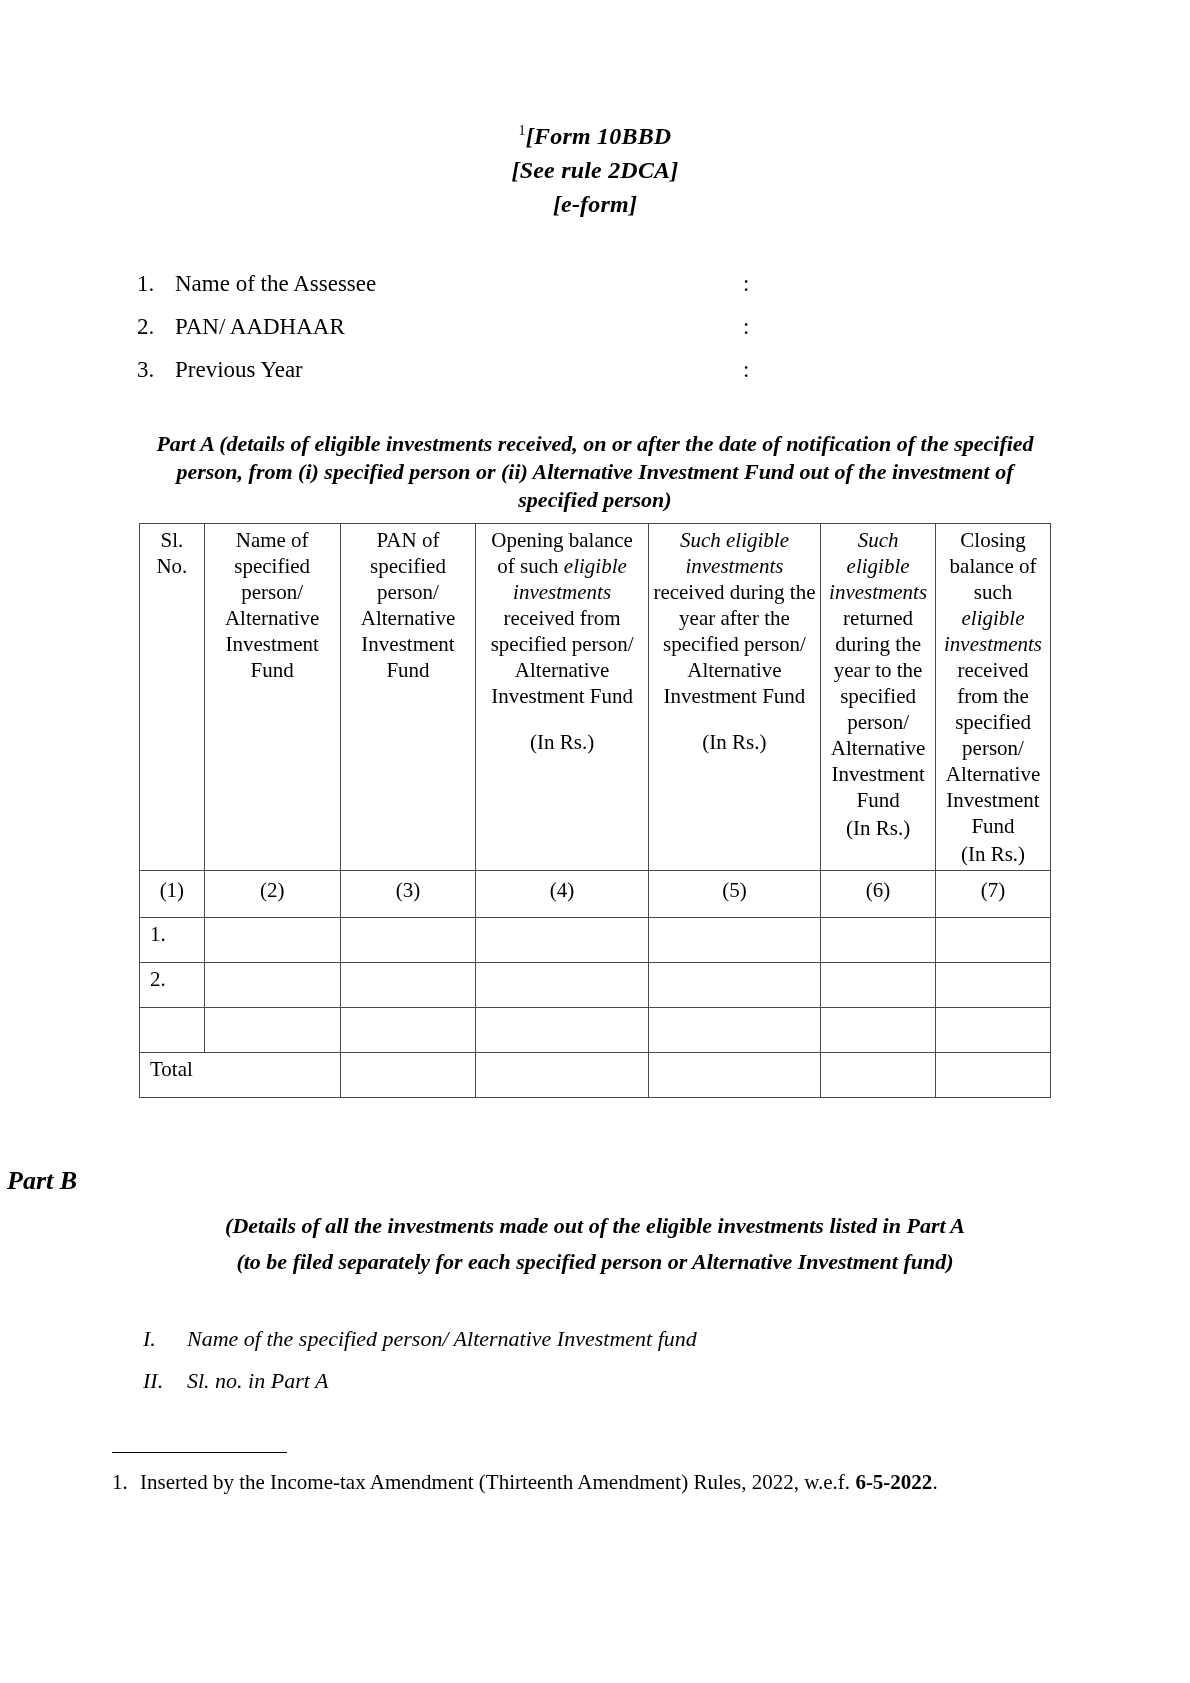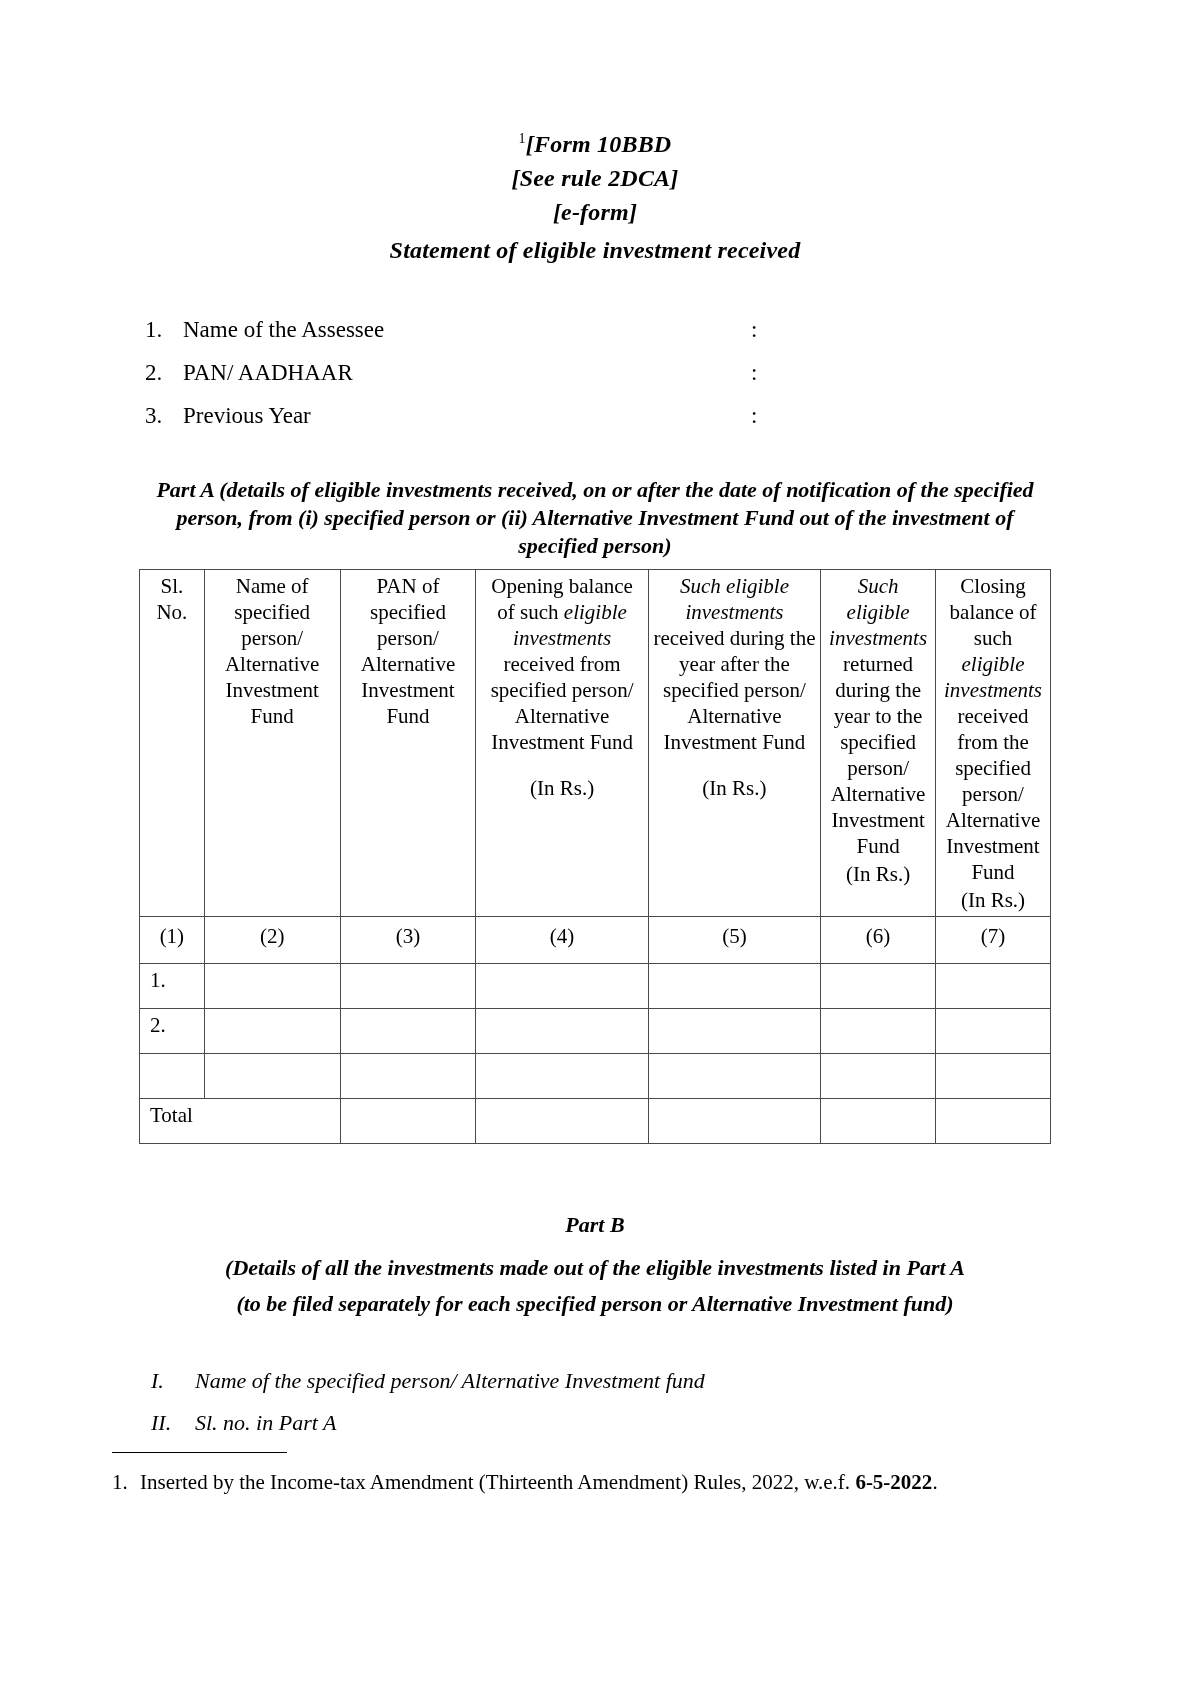--- a/index.html
+++ b/index.html
@@ -14,21 +14,21 @@
     font-family: "Liberation Serif", "DejaVu Serif", serif;
     color: #000000;
     overflow: hidden;
   }
   .page {
     position: absolute;
     left: 0; top: 0;
     width: 1190px;
     height: 1219px;
     box-sizing: border-box;
-    padding: 15px;
+    padding: 7px;
   }
 
   
   .doc-head {
     text-align: center;
     margin-top: 112px;
   }
   .doc-head .line {
     font-weight: bold;
     font-style: italic;
@@ -129,24 +129,24 @@
   col.c1 { width: 62px; }
   col.c2 { width: 130px; }
   col.c3 { width: 130px; }
   col.c4 { width: 165px; }
   col.c5 { width: 165px; }
   col.c6 { width: 110px; }
   col.c7 { width: 110px; }
 
   
   .partB-title {
-    text-align: center;
+    text-align: left;
     font-weight: bold;
     font-style: italic;
-    font-size: 22px;
+    font-size: 26px;
     margin-top: 68px;
   }
   .partB-caption {
     margin: 12px auto 0 auto;
     width: 900px;
     text-align: center;
     font-weight: bold;
     font-style: italic;
     font-size: 22px;
     line-height: 36px;
@@ -198,21 +198,20 @@
 <body>
 
 <div class="page">
 
   <div class="doc-head">
     <div class="line">
       <sup class="fn-mark">1</sup><span>[Form 10BBD</span>
     </div>
     <div class="line">[See rule 2DCA]</div>
     <div class="line">[e-form]</div>
-    <div class="line statement">Statement of eligible investment received</div>
   </div>
 
   <div class="fields">
     <div class="field-row">
       <span class="field-num">1.</span>
       <span class="field-label">Name of the Assessee</span>
       <span class="field-colon">:</span>
       <span class="field-value"></span>
     </div>
     <div class="field-row">

